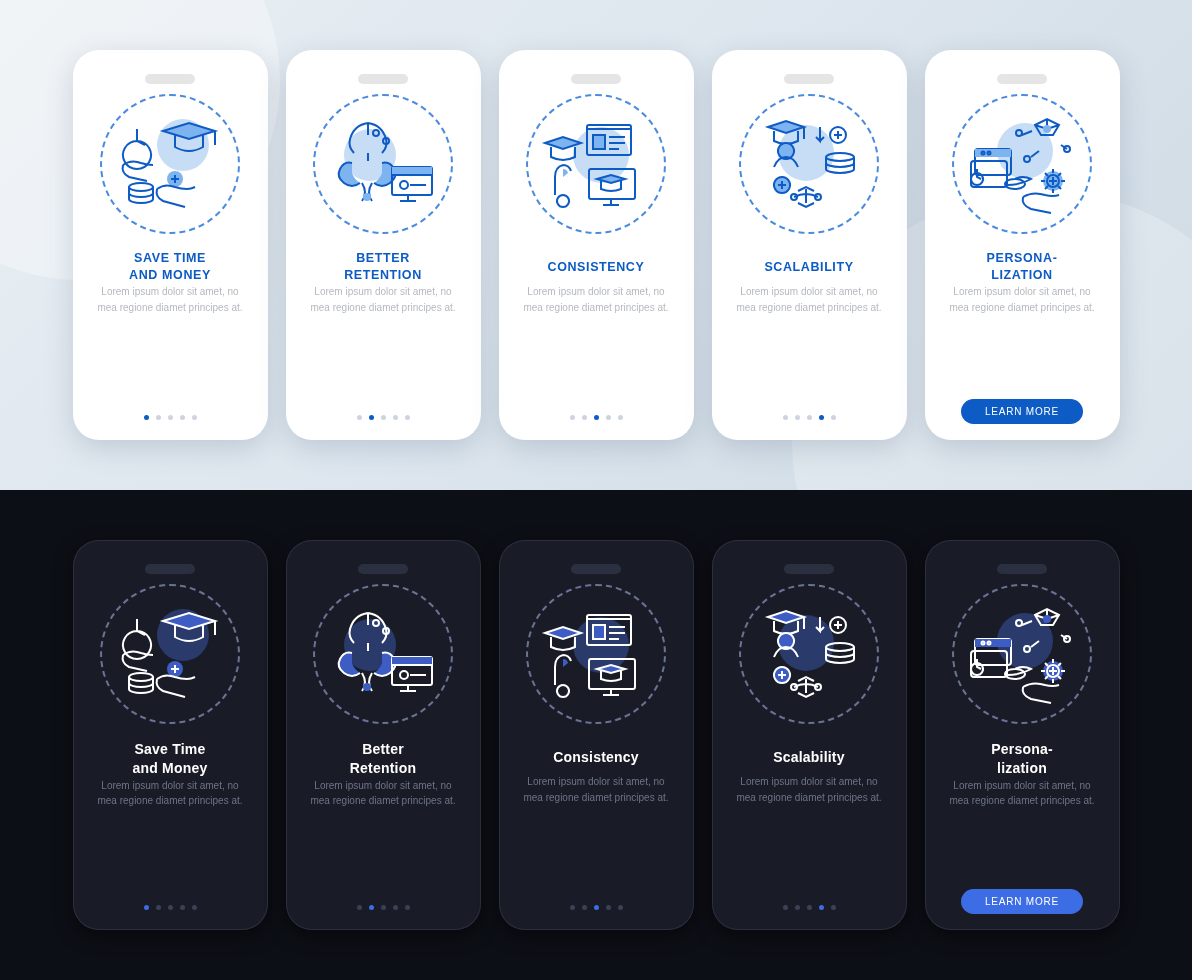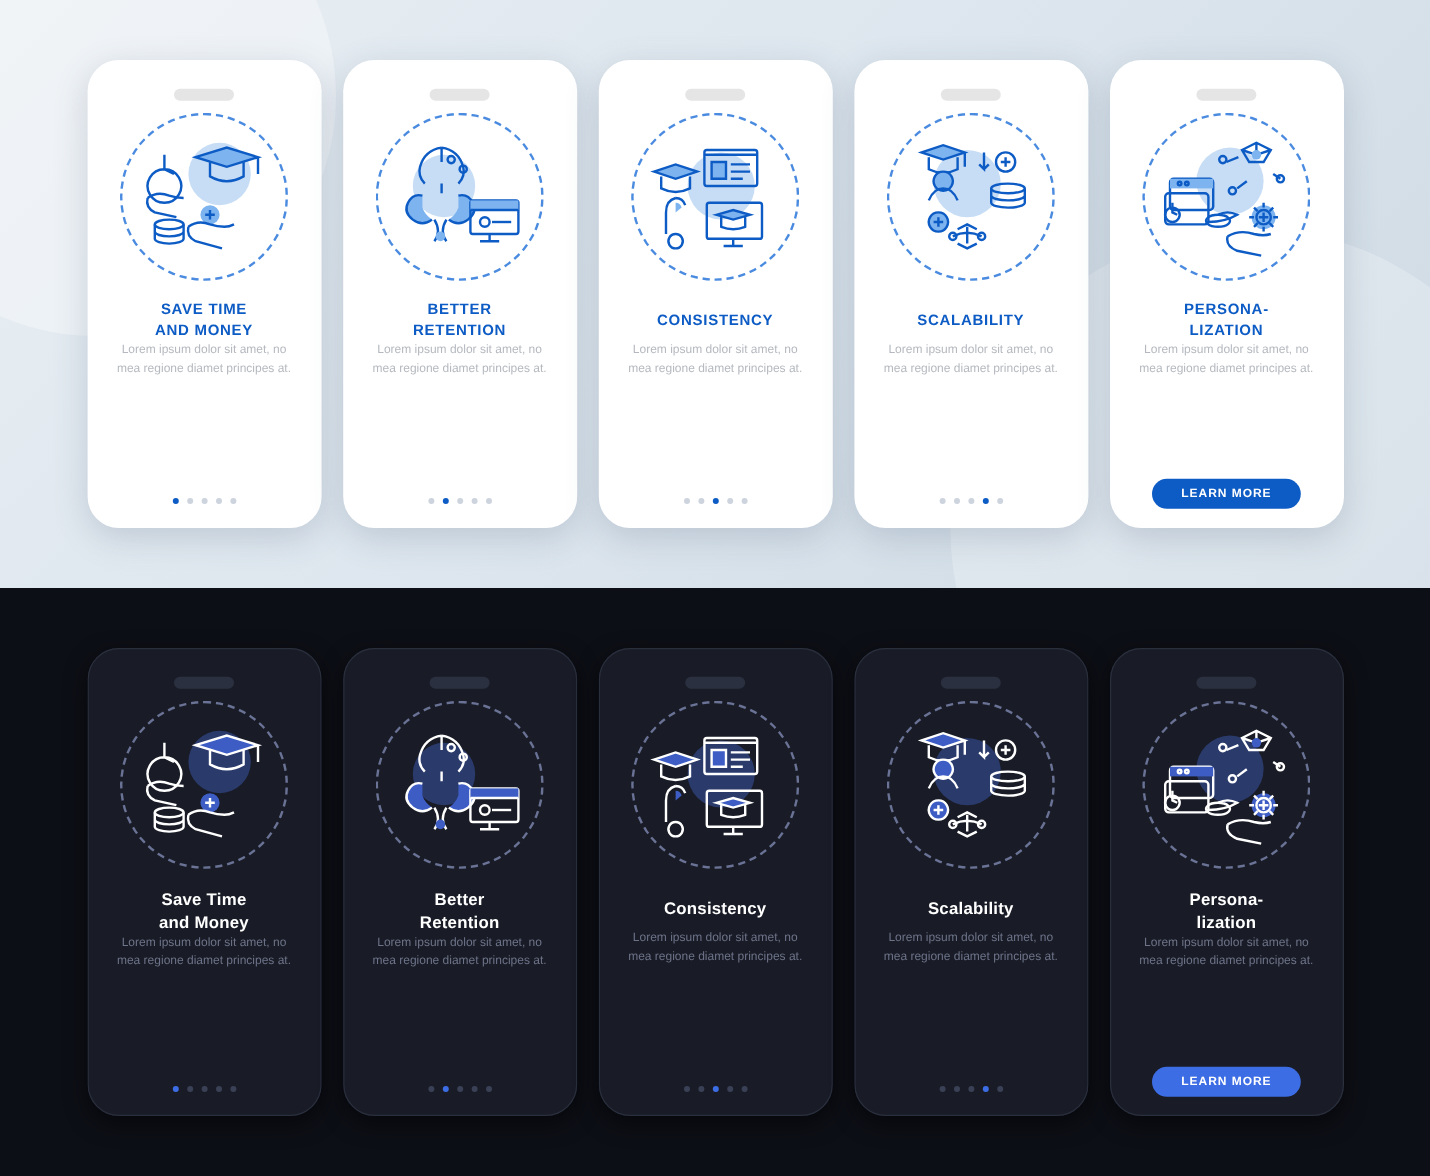--- a/index.html
+++ b/index.html
@@ -22,21 +22,21 @@
 .card-dark .title{color:#fff;font-weight:700;letter-spacing:.2px;font-size:14px}
 .desc{font-size:10px;text-align:center;line-height:1.55;padding:0 6px}
 .card-light .desc{color:#b5b9bf}
 .card-dark .desc{color:#6d7389}
 .dots{display:flex;gap:7px;margin-top:auto;margin-bottom:4px}
 .dot{width:5px;height:5px;border-radius:50%}
 .card-light .dot{background:#cdd4de}
 .card-light .dot.active{background:#0d5bc4}
 .card-dark .dot{background:#3a4156}
 .card-dark .dot.active{background:#3d6de4}
-.cta{margin-top:auto;padding:7px 24px;border-radius:20px;font-size:10px;font-weight:700;letter-spacing:.8px;border:none;cursor:pointer}
+.cta{margin-top:auto;padding:7px 24px;border-radius:20px;font-size:10px;font-weight:400;letter-spacing:.8px;border:none;cursor:pointer}
 .card-light .cta{background:#0d5bc4;color:#fff}
 .card-dark .cta{background:#3d6de4;color:#fff}
 svg{overflow:visible}
 .card-light .illus svg .s{stroke:#0d5bc4;fill:none;stroke-width:2}
 .card-light .illus svg .f{fill:#7db4f0}
 .card-light .illus svg .bg{fill:#c7ddf5}
 .card-dark .illus svg .s{stroke:#fff;fill:none;stroke-width:2}
 .card-dark .illus svg .f{fill:#3d5dc4}
 .card-dark .illus svg .bg{fill:#2a3a6b}
 </style>

